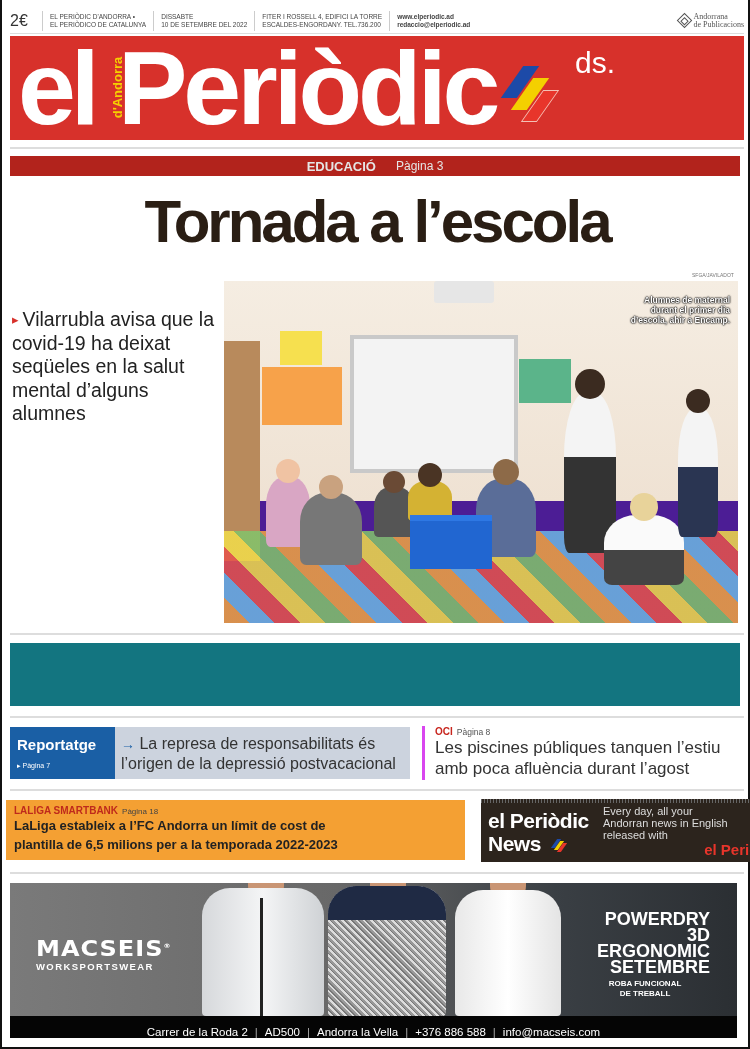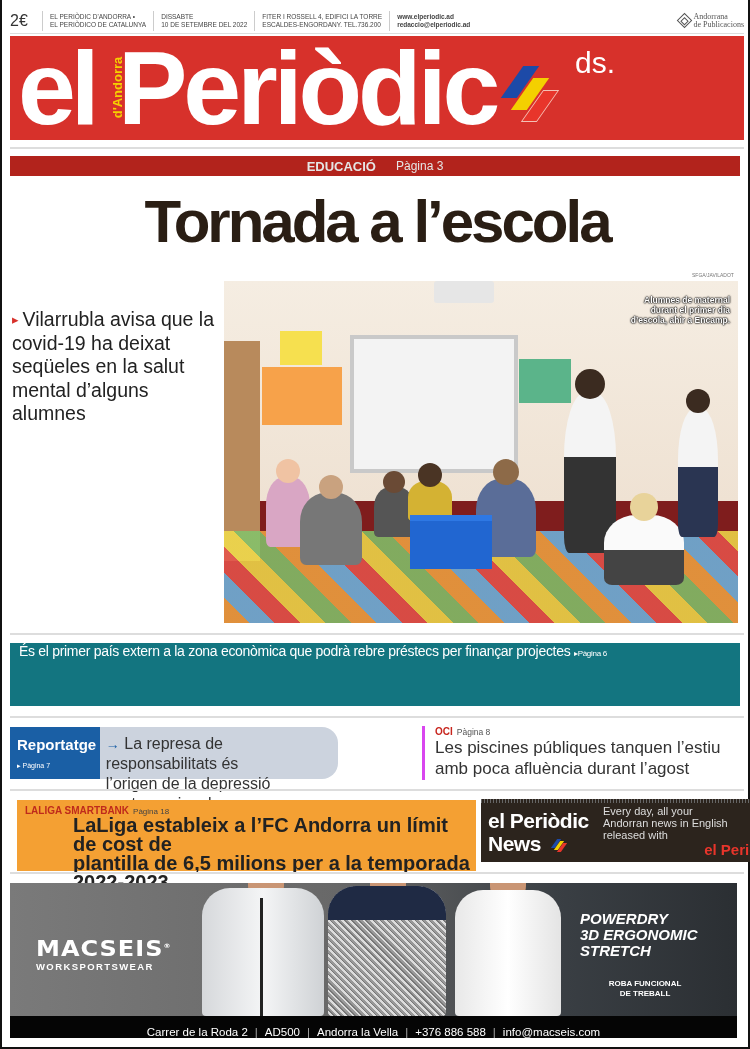--- a/index.html
+++ b/index.html
@@ -39,58 +39,58 @@
   .section-bar .pg { font-size: 12px; }
 
   .headline { position: absolute; left: 0; top: 180px; width: 750px; text-align: center; font-size: 60px; font-weight: bold; color: #2a1e14; letter-spacing: -3px; line-height: 84px; }
 
   
   .bullet { position: absolute; left: 10px; width: 208px; font-size: 19.5px; line-height: 23.5px; color: #222; }
   .bullet .tri { color: #d7312b; font-size: 13px; margin-right: 4px; vertical-align: 2px; }
 
   
   .photo-credit { position: absolute; left: 690px; top: 272px; font-size: 5px; color: #777; }
-  .photo { position: absolute; left: 222px; top: 281px; width: 514px; height: 342px; overflow: hidden; background: #7f1d1d; }
+  .photo { position: absolute; left: 222px; top: 281px; width: 514px; height: 342px; overflow: hidden; background: #4c1d95; }
   .photo .wall { position: absolute; left: 0; top: 0; width: 100%; height: 220px; background: linear-gradient(180deg, #f5ede2 0%, #efe2d3 100%); }
   .photo .floor { position: absolute; left: 0; top: 250px; width: 100%; height: 92px; background: repeating-linear-gradient(45deg, #f1a441 0 18px, #6db7e3 18px 36px, #e7534b 36px 54px, #f2dd4a 54px 72px, #82c46b 72px 90px); opacity: .85; }
   .photo .board { position: absolute; left: 126px; top: 54px; width: 168px; height: 138px; background: #f3f3f3; border: 4px solid #c9c9c9; }
   .photo .projector { position: absolute; left: 210px; top: 0; width: 60px; height: 22px; background: #e6e6e6; border-radius: 3px; }
   .photo .poster1 { position: absolute; left: 38px; top: 86px; width: 80px; height: 58px; background: #f7a24a; }
   .photo .poster2 { position: absolute; left: 56px; top: 50px; width: 42px; height: 34px; background: #f6e04f; }
   .photo .poster3 { position: absolute; left: 295px; top: 78px; width: 52px; height: 44px; background: #5bb48a; }
   .photo .shelf { position: absolute; left: 0; top: 60px; width: 36px; height: 220px; background: #b88a5c; }
   .photo .bin { position: absolute; left: 186px; top: 234px; width: 82px; height: 54px; background: #2166d1; border-top: 6px solid #2e78e4; }
   .kid { position: absolute; border-radius: 40% 40% 10% 10%; }
   .kid .head { position: absolute; left: 50%; transform: translateX(-50%); border-radius: 50%; background: #f0c3a3; }
   .photo-caption { position: absolute; right: 8px; top: 14px; text-align: right; font-size: 8.5px; line-height: 10px; font-weight: bold; color: #fff; text-shadow: 0 0 2px #000, 0 0 2px #000, 0 0 1px #000; }
 
   
   .teal { position: absolute; left: 8px; top: 643px; width: 730px; height: 63px; background: #137580; color: #fff; padding-left: 9px; }
   .teal .t1 { font-size: 31px; font-weight: bold; line-height: 40px; letter-spacing: -0.5px; }
   .teal .t2 { font-size: 14px; line-height: 16px; letter-spacing: -0.3px; }
   .teal .t2 .pg { font-size: 8px; }
 
   
-  .rep { position: absolute; left: 8px; top: 727px; width: 328px; height: 52px; background: #ccd3de; display: flex; border-radius: 16px; }
+  .rep { position: absolute; left: 8px; top: 727px; width: 400px; height: 52px; background: #ccd3de; display: flex; }
   .rep-label { width: 105px; background: #1a5fa5; color: #fff; padding: 9px 0 0 7px; }
   .rep-label .title { font-size: 15px; font-weight: bold; }
   .rep-label .pg { font-size: 7px; margin-top: 9px; }
   .rep-text { padding: 7px 0 0 6px; font-size: 16px; line-height: 20px; color: #333; }
   .rep-text .arrow { color: #1a5fa5; font-size: 14px; }
 
   .oci { position: absolute; left: 420px; top: 726px; width: 310px; height: 54px; border-left: 3px solid #d946ef; padding-left: 10px; }
   .oci .kick { font-size: 8.5px; color: #555; }
   .oci .kick b { color: #c8261e; font-size: 10px; margin-right: 4px; }
   .oci .txt { font-size: 17px; line-height: 21px; color: #333; }
 
   
-  .laliga { position: absolute; left: 15px; top: 800px; width: 459px; height: 71px; background: #f4a033; padding: 5px 0 0 8px; }
+  .laliga { position: absolute; left: 4px; top: 800px; width: 459px; height: 60px; background: #f4a033; padding: 5px 0 0 8px; }
   .laliga .kick { font-size: 8px; color: #444; }
   .laliga .kick b { color: #bf2a1c; font-size: 10px; margin-right: 4px; }
-  .laliga .txt { font-size: 20px; font-weight: bold; line-height: 19px; color: #222; margin-left: 48px; }
+  .laliga .txt { font-size: 13px; font-weight: bold; line-height: 19px; color: #222; }
 
   
   .news { position: absolute; left: 479px; top: 799px; width: 305px; height: 63px; background: #2c241d; color: #fff; overflow: hidden; }
   .news .strip { position: absolute; left: 0; top: 0; width: 100%; height: 4px; background: repeating-linear-gradient(90deg, #666 0 1px, #2c241d 1px 3px); }
   .news .logo1 { position: absolute; left: 7px; top: 10px; font-size: 21px; font-weight: bold; letter-spacing: -0.5px; }
   .news .logo2 { position: absolute; left: 7px; top: 33px; font-size: 21px; font-weight: bold; letter-spacing: -0.5px; }
   .news .mini-flag { position: absolute; left: 70px; top: 40px; width: 14px; height: 14px; }
   .news .mini-flag i { position: absolute; width: 4px; height: 9px; transform: skewX(-35deg); }
   .news .mini-flag .b { background: #1d4aa8; left: 3px; top: 0; }
   .news .mini-flag .y { background: #f4d000; left: 6px; top: 2px; }
@@ -104,21 +104,21 @@
   .ad-logo .name { font-size: 24px; font-weight: bold; letter-spacing: 1px; font-family: "DejaVu Sans", sans-serif; transform: scaleY(0.85); }
   .ad-logo .name sup { font-size: 7px; }
   .ad-logo .sub { font-size: 9.5px; letter-spacing: 1.4px; font-weight: bold; margin-top: -2px; }
   .garment { position: absolute; bottom: 22px; border-radius: 28px 28px 4px 4px; }
   .g1 { left: 192px; width: 122px; height: 128px; background: linear-gradient(90deg, #d6d8db, #f4f5f6, #cfd2d5); }
   .g1::after { content:""; position:absolute; left:58px; top:10px; width:3px; height:118px; background:#222; }
   .g2 { left: 318px; width: 118px; height: 130px; background: repeating-linear-gradient(45deg, #999 0 2px, #ddd 2px 4px, #777 4px 5px); }
   .g2::before { content:""; position:absolute; left:0; top:0; width:100%; height:34px; background:#1f2a44; border-radius: 28px 28px 0 0; }
   .g3 { left: 445px; width: 106px; height: 126px; background: linear-gradient(90deg, #e8e8e8, #ffffff, #e4e4e4); }
   .face { position: absolute; bottom: 138px; width: 36px; height: 22px; background: #c99574; border-radius: 0 0 14px 14px; }
-  .ad-tagline { position: absolute; left: 570px; top: 28px; width: 130px; text-align: left; color: #fff; font-weight: bold; font-size: 15px; line-height: 16px; font-style: italic; }
+  .ad-tagline { position: absolute; left: 570px; top: 28px; width: 130px; text-align: right; color: #fff; font-weight: bold; font-size: 18px; line-height: 16px; }
   .ad-sub { position: absolute; left: 570px; top: 96px; width: 130px; text-align: center; color: #fff; font-weight: bold; font-size: 8px; line-height: 10px; }
   .ad-bar { position: absolute; left: 0; bottom: 0; width: 100%; height: 22px; background: #050505; color: #fff; font-size: 11.5px; display: flex; align-items: flex-end; justify-content: center; gap: 7px; }
   .ad-bar .sep { color: #aaa; }
 </style>
 </head>
 <body>
 
 <div class="page">
 
   <div class="topstrip">
@@ -213,21 +213,20 @@
     <div class="photo-caption">
       <div>Alumnes de maternal</div>
       <div>durant el primer dia</div>
       <div>d’escola, ahir a Encamp.</div>
     </div>
   </div>
 
   <div class="divider" style="top:633px"></div>
 
   <div class="teal">
-    <div class="t2"><span>És el primer país extern a la zona econòmica que podrà rebre préstecs per finançar projectes</span> <span class="pg">▸Pàgina 6</span></div>
   </div>
 
   <div class="divider" style="top:716px"></div>
 
   <div class="rep">
     <div class="rep-label">
       <div class="title">Reportatge</div>
       <div class="pg">▸ Pàgina 7</div>
     </div>
     <div class="rep-text">
@@ -272,21 +271,21 @@
     </div>
     <div class="face" style="left:238px"></div>
     <div class="garment g1"></div>
     <div class="face" style="left:360px"></div>
     <div class="garment g2"></div>
     <div class="face" style="left:480px"></div>
     <div class="garment g3"></div>
     <div class="ad-tagline">
       <div>POWERDRY</div>
       <div>3D ERGONOMIC</div>
-      <div>STRETCH</div>
+      <div>SETEMBRE</div>
     </div>
     <div class="ad-sub">
       <div>ROBA FUNCIONAL</div>
       <div>DE TREBALL</div>
     </div>
     <div class="ad-bar">
       <span>Carrer de la Roda 2</span>
         <span class="sep">|</span>
       <span>AD500</span>
         <span class="sep">|</span>

